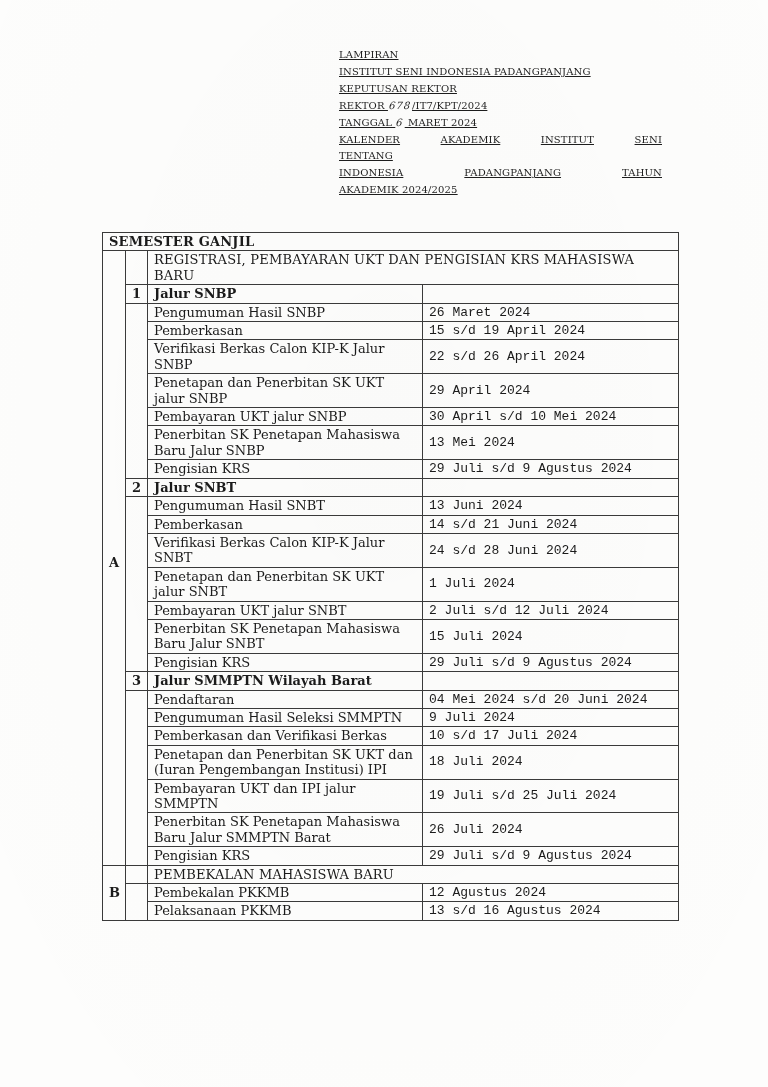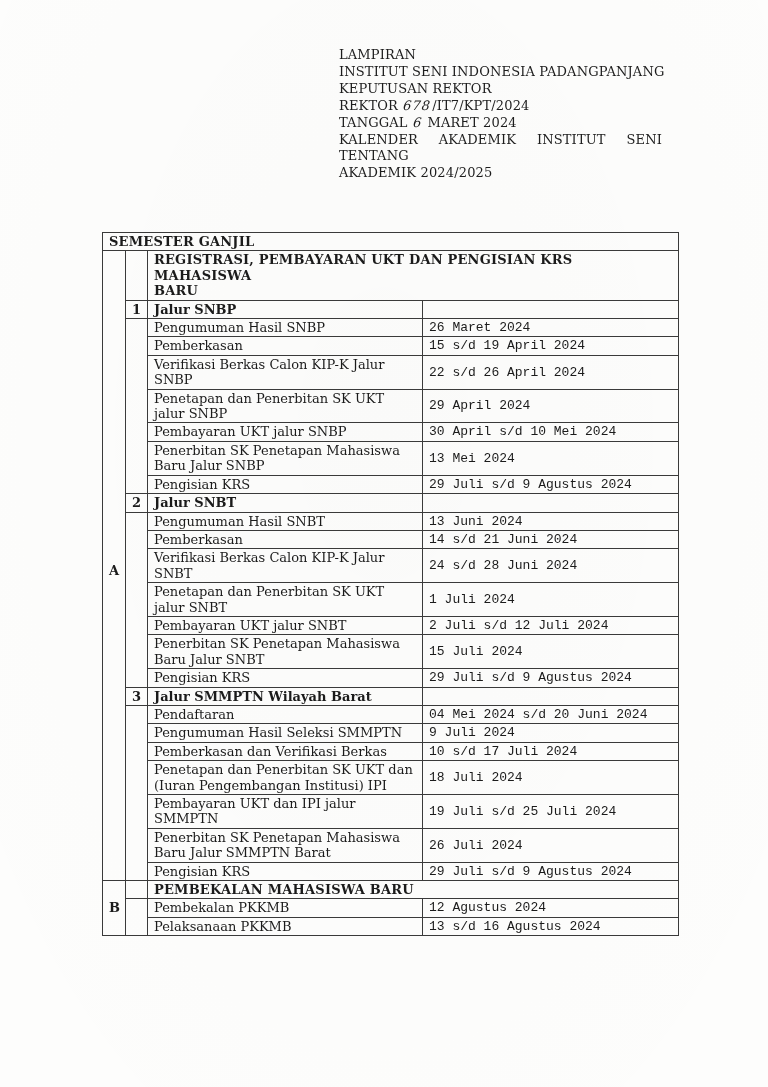--- a/index.html
+++ b/index.html
@@ -22,24 +22,25 @@
       radial-gradient(ellipse at 50% 40%, rgba(0,0,0,0.012), rgba(0,0,0,0)) ,
       #fdfdfc;
   }
 
   
   .letterhead {
     position: absolute;
     left: 339px;
     top: 47px;
     width: 323px;
-    font-size: 13px;
+    font-size: 10px;
     line-height: 16.9px;
     letter-spacing: 0.15px;
     color: #1d1d1d;
+    text-decoration: underline;
   }
   .lh-line {
     white-space: nowrap;
   }
   .lh-line.justify {
     display: flex;
     justify-content: space-between;
     white-space: normal;
   }
   .handwritten {
@@ -85,21 +86,21 @@
     vertical-align: top;
     padding: 1px 2px;
   }
   .letter-cell.pad { padding-top: 10px; }
   .desc-cell {
     white-space: pre-line;
     padding: 2px 6px;
     margin-top: 24px;
   }
   .section-title-cell {
-    font-weight: bold;
+    font-weight: normal;
     white-space: pre-line;
     padding: 2px 6px;
     letter-spacing: 0.2px;
   }
   .date-cell {
     padding: 2px 8px;
     font-family: Liberation Mono, monospace;
   }
 </style>
 </head>
@@ -113,20 +114,25 @@
       <div class="lh-line">KEPUTUSAN REKTOR</div>
       <div class="lh-line"><span>REKTOR </span><span class="handwritten">678</span><span>/IT7/KPT/2024</span></div>
       <div class="lh-line"><span>TANGGAL </span><span class="handwritten">6</span><span> MARET 2024</span></div>
       <div class="lh-line justify">
         <span>KALENDER</span>
         <span>AKADEMIK</span>
         <span>INSTITUT</span>
         <span>SENI</span>
       </div>
       <div class="lh-line">TENTANG</div>
+      <div class="lh-line justify">
+        <span>INDONESIA</span>
+        <span>PADANGPANJANG</span>
+        <span>TAHUN</span>
+      </div>
       <div class="lh-line">AKADEMIK 2024/2025</div>
     </div>
 
   <table class="cal-table">
     <colgroup>
       <col class="col-letter">
       <col class="col-number">
       <col class="col-desc">
       <col class="col-date">
     </colgroup>

